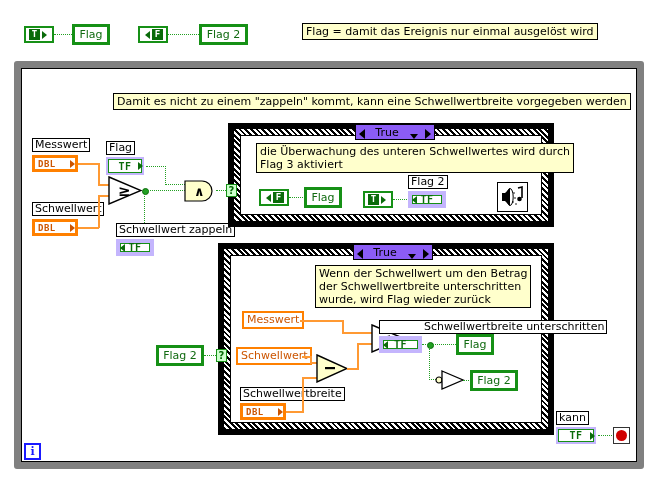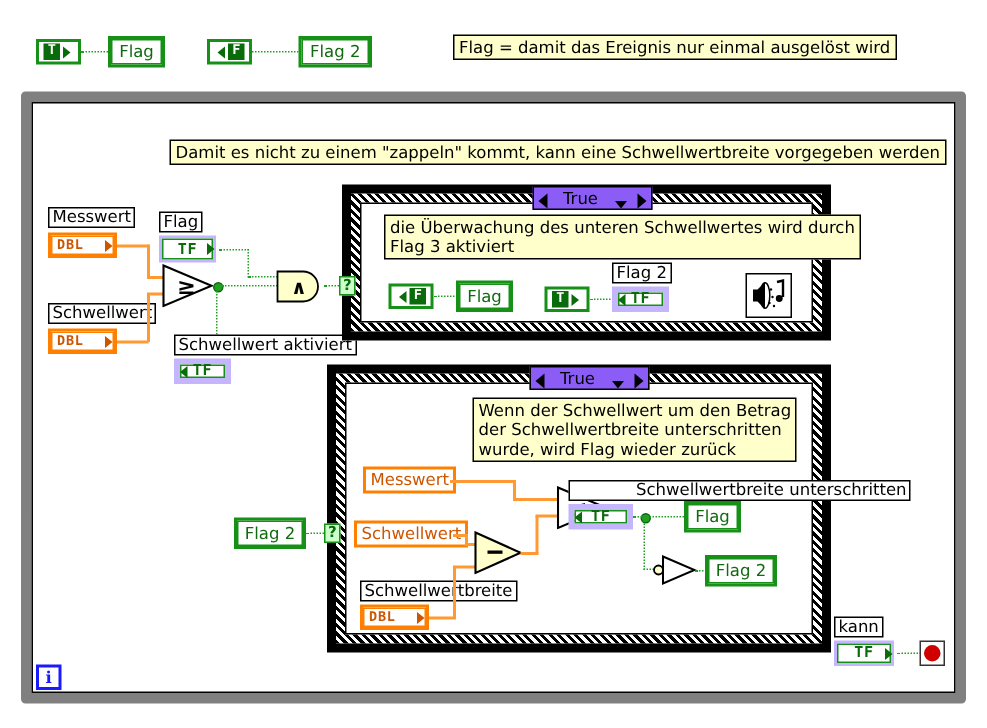--- a/index.html
+++ b/index.html
@@ -236,21 +236,21 @@
 <div class="andgate" style="left:184px;top:180px;">
   <svg width="32" height="22" viewBox="0 0 32 22">
     <path d="M1,1 L18,1 A10,10 0 0 1 18,21 L1,21 Z" fill="#ffffcc" stroke="#000000" stroke-width="1.2"></path>
     <text x="10" y="16" font-family="DejaVu Sans, sans-serif" font-size="13" font-weight="bold" fill="#000">∧</text>
   </svg>
 </div>
 
 <div class="wireH w-green" style="left:216px;top:190px;width:16px;"></div>
 
 <div class="wireV wv-green" style="left:144px;top:192px;height:43px;"></div>
-<div class="lbl" style="left:116px;top:223px;">Schwellwert aktiviert</div>
+<div class="lbl" style="left:116px;top:223px;">Schwellwert zappeln</div>
 <div class="boolterm" style="left:116px;top:239px;width:38px;height:17px;">
   <div class="inner">TF</div>
   <div class="t-arrow left"></div>
 </div>
 
 <div class="case" style="left:228px;top:123px;width:326px;height:104px;">
   <div class="case-inner"></div>
 </div>
 <div class="case-sel" style="left:355px;top:124px;">
   <div class="arw l"></div>

